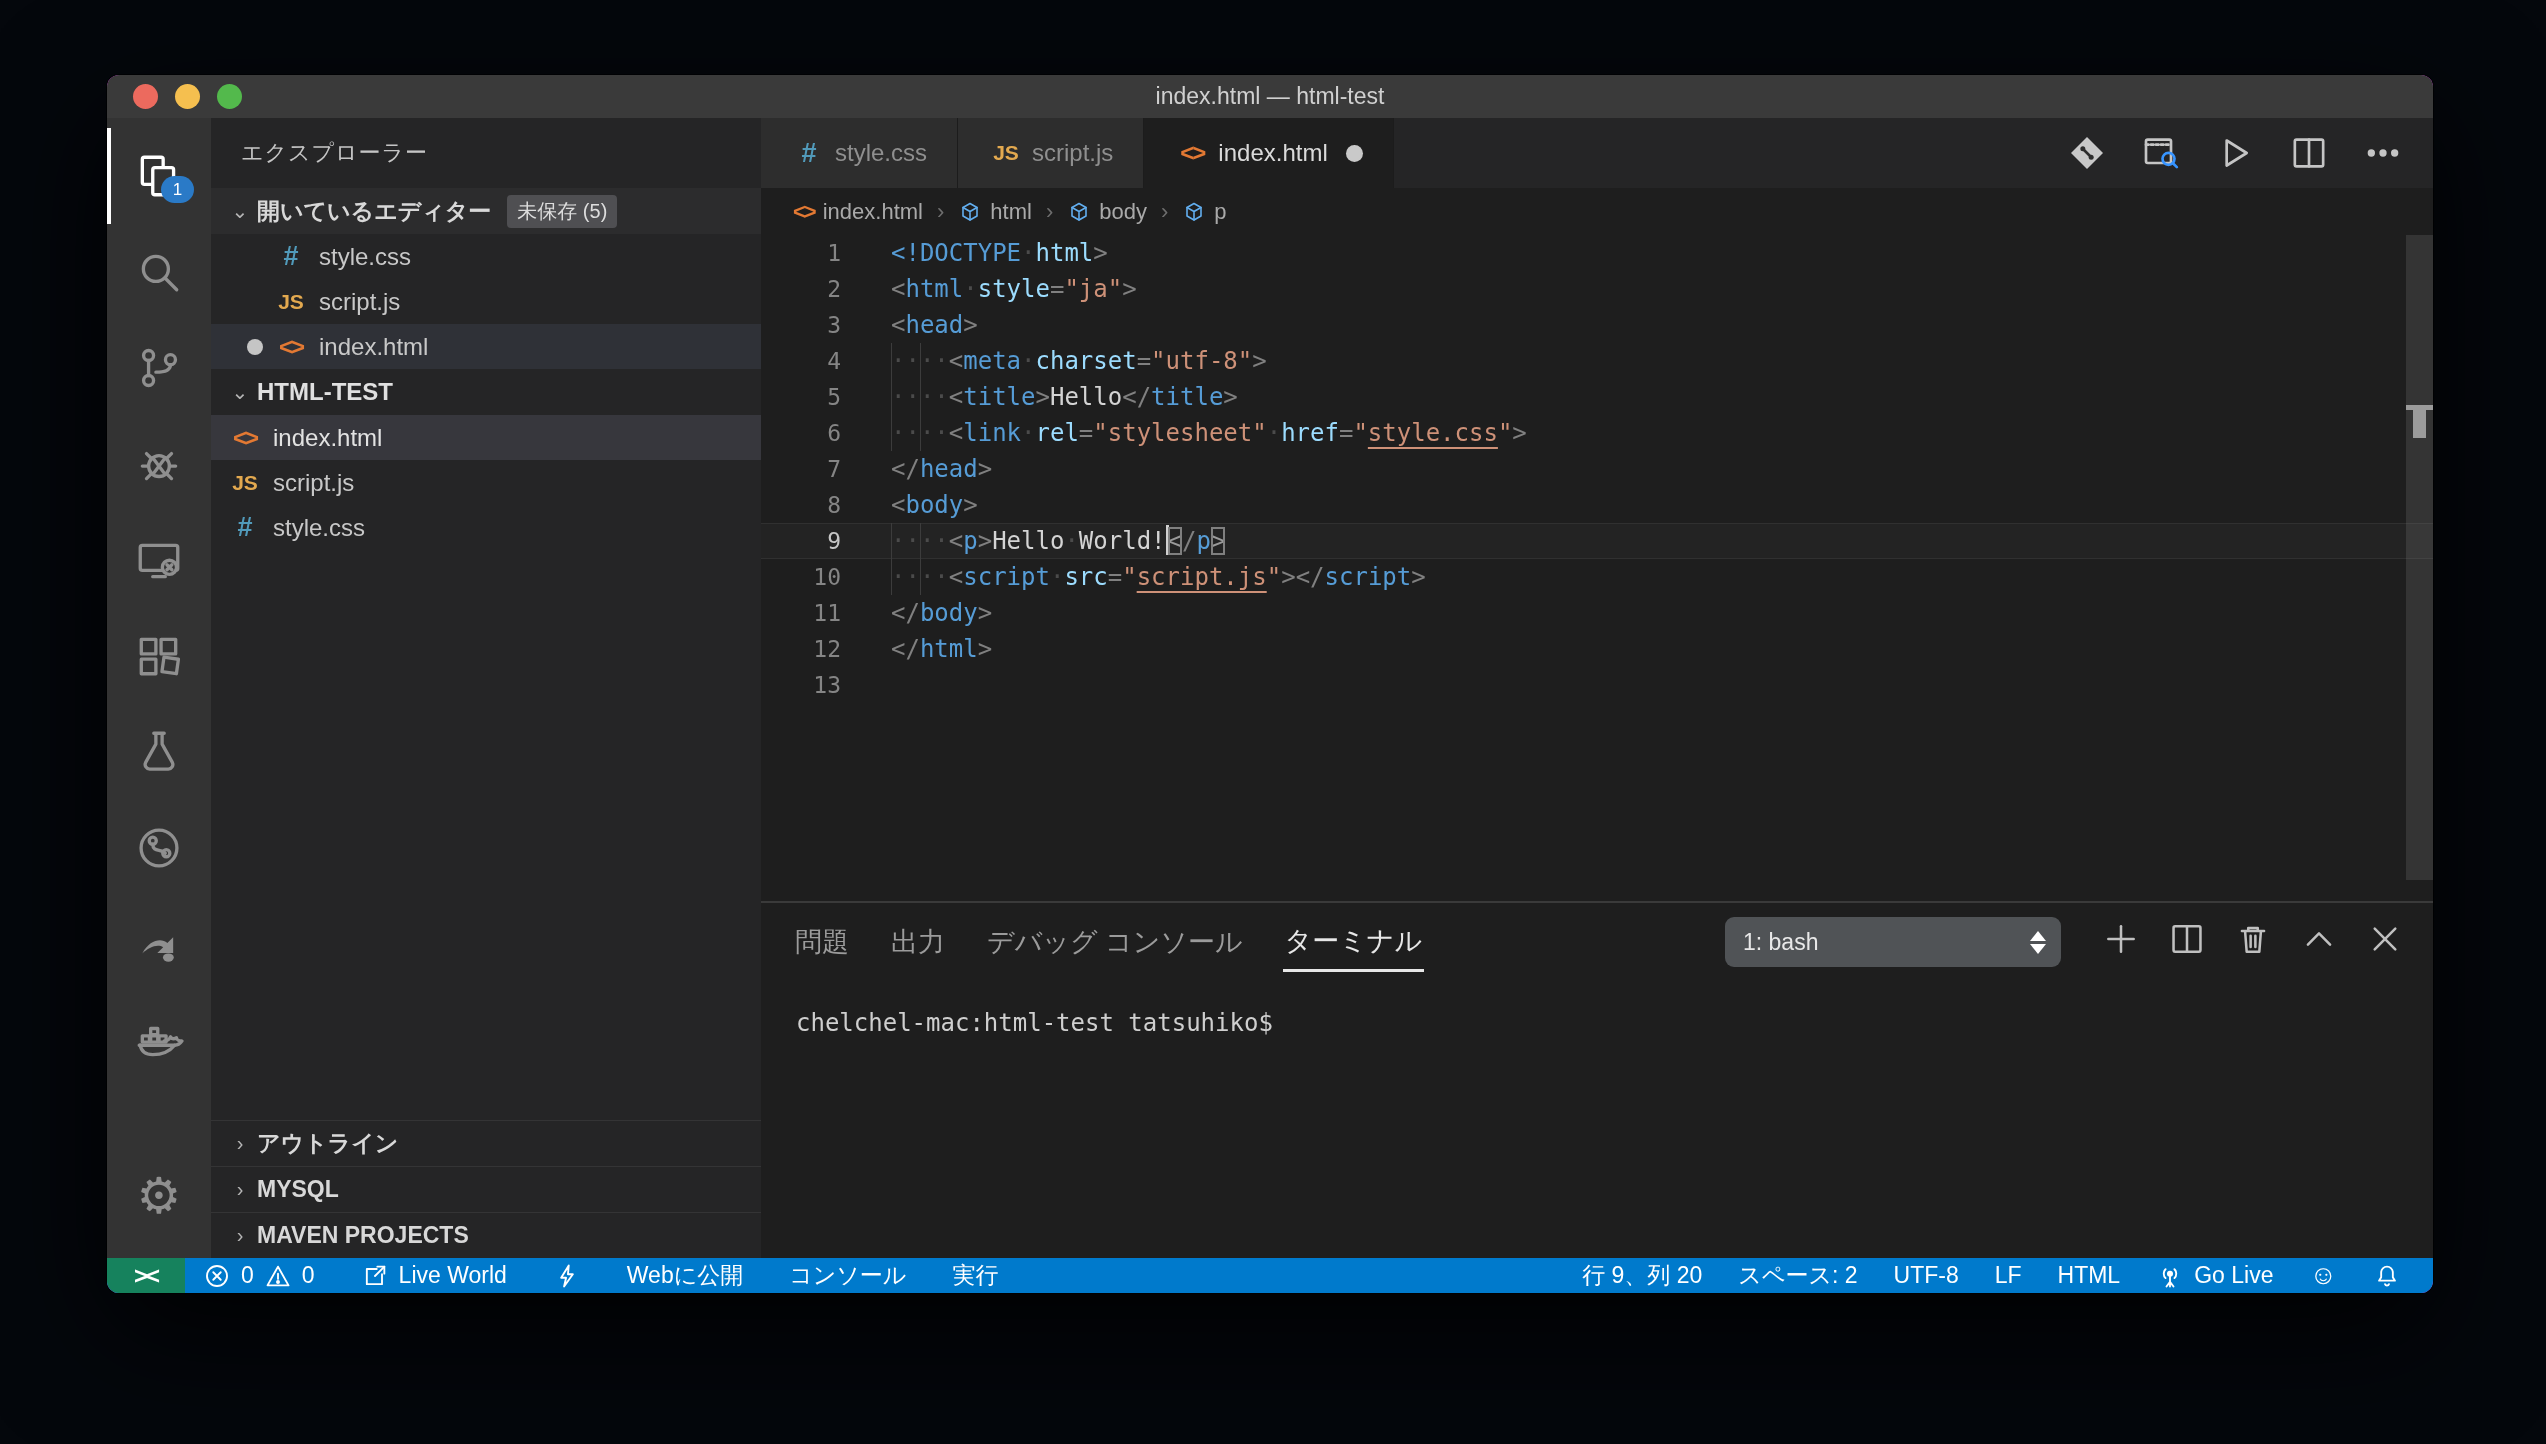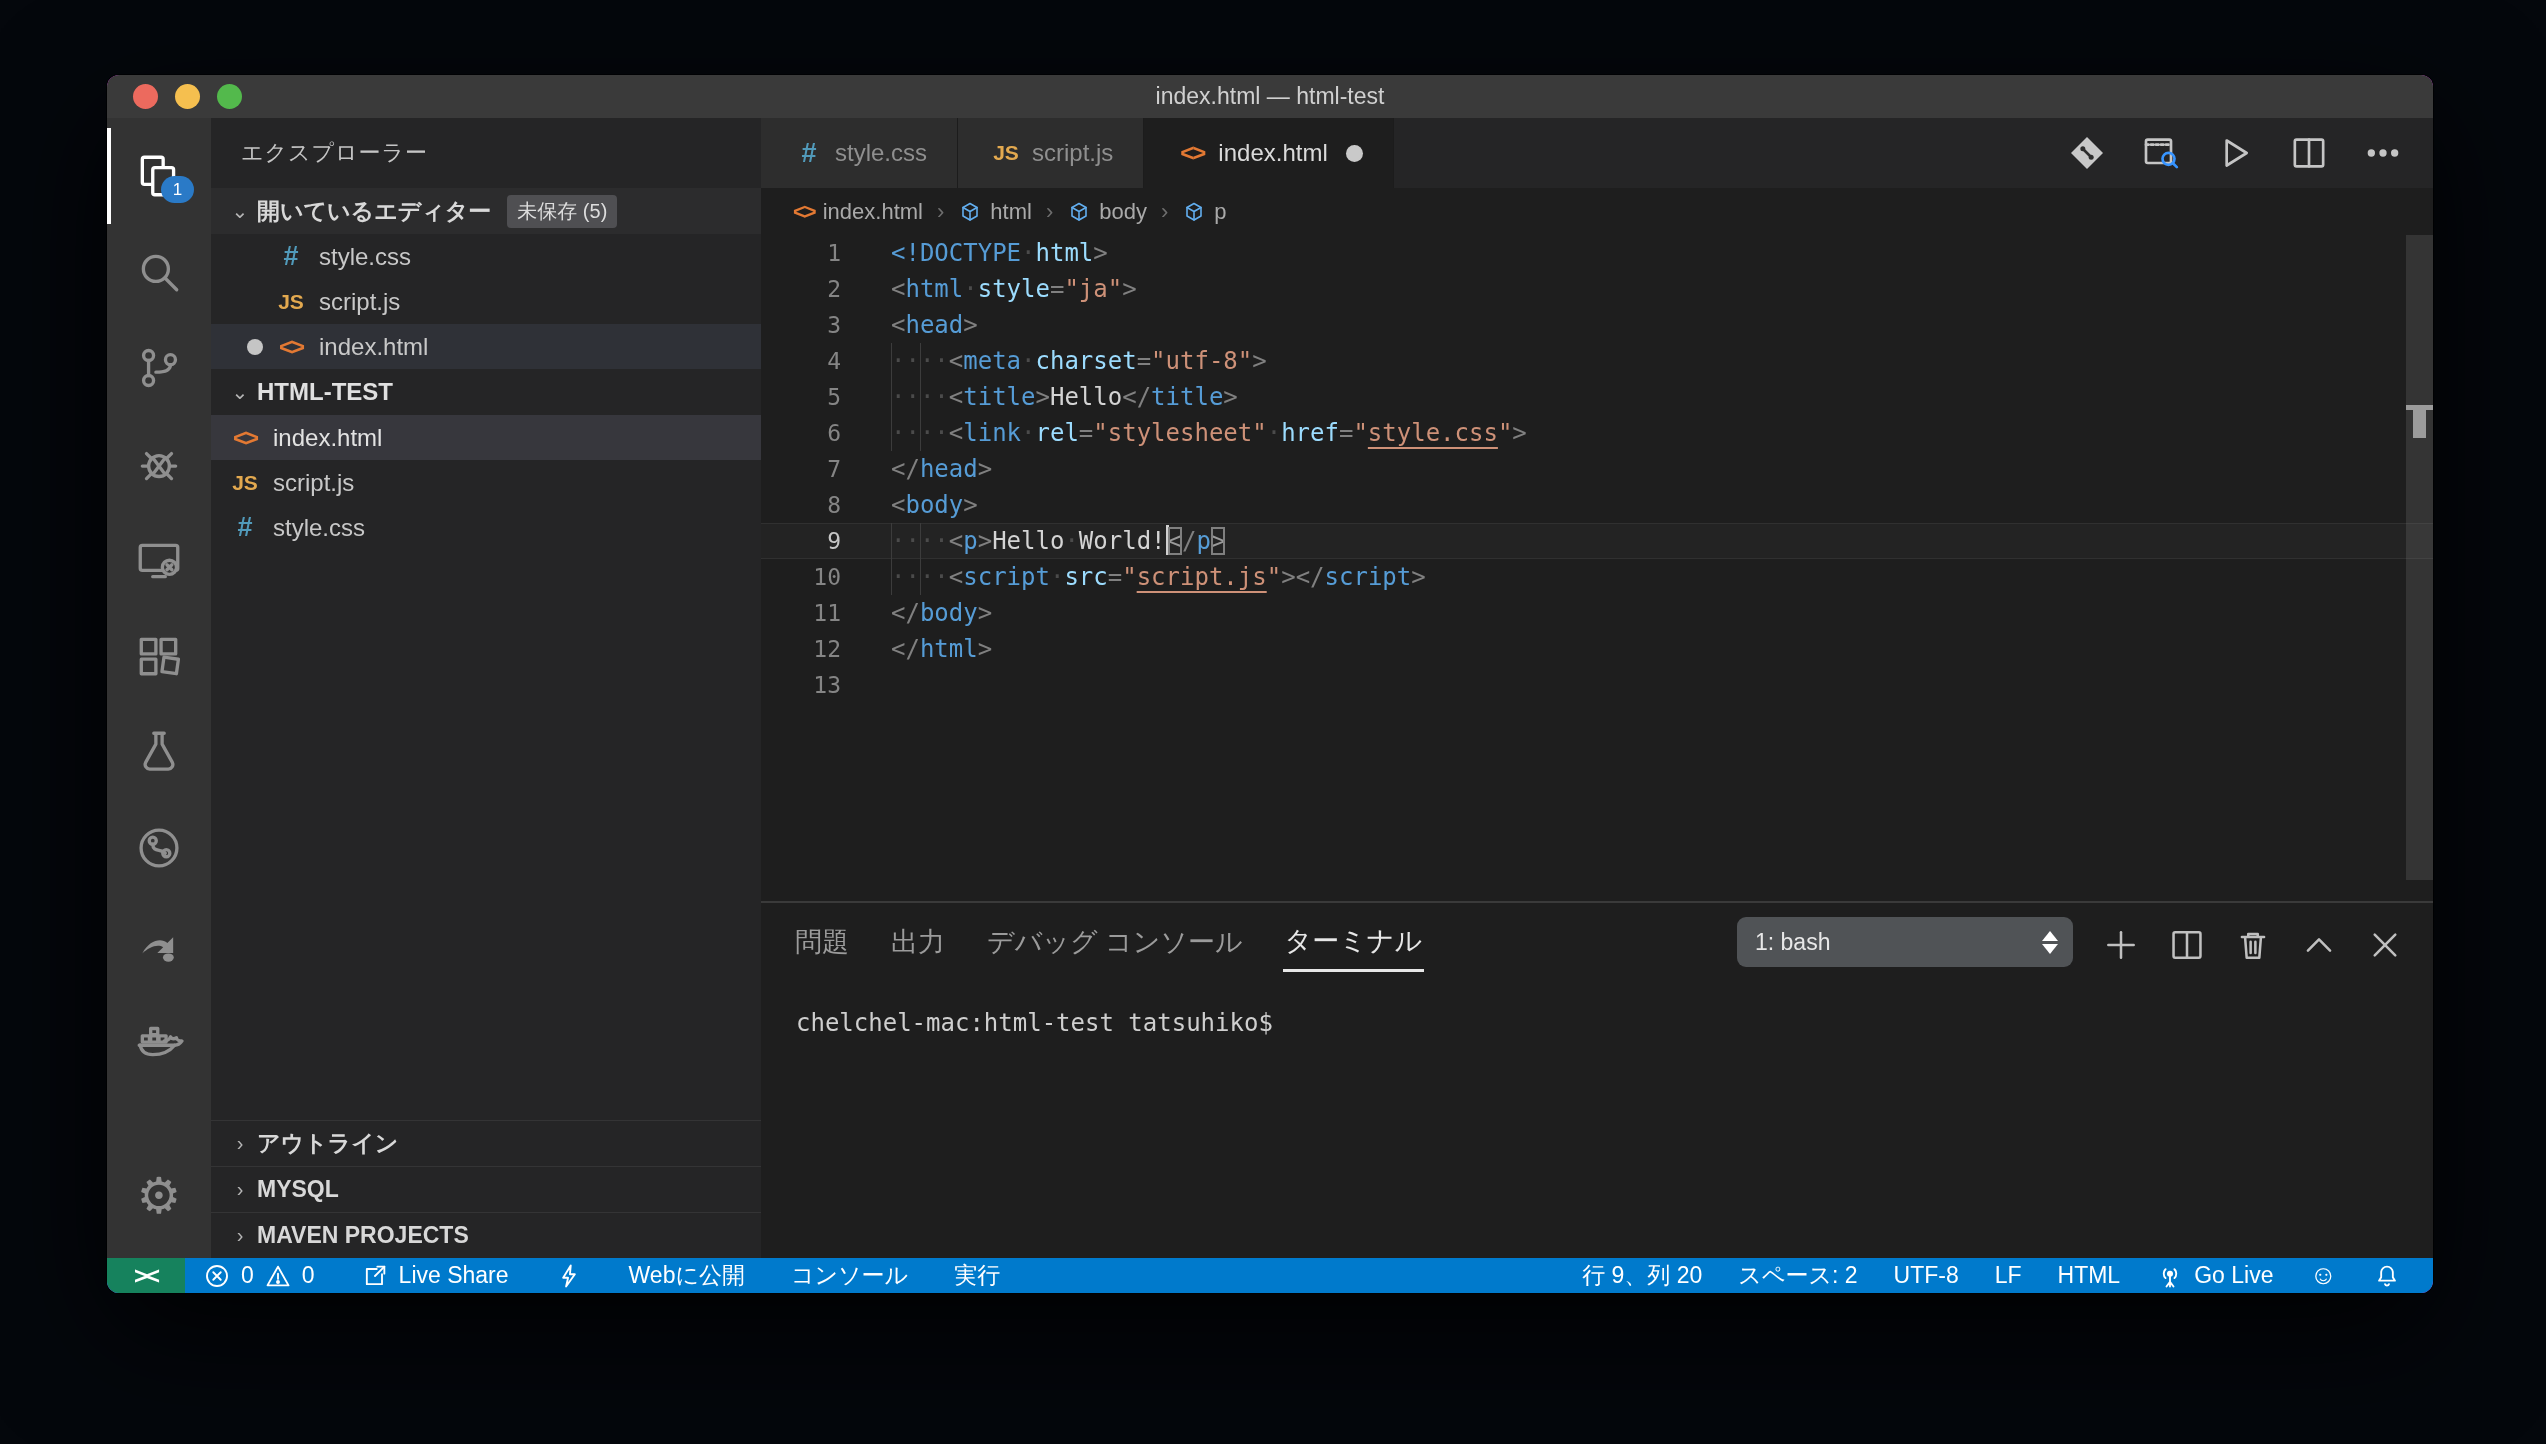--- a/index.html
+++ b/index.html
@@ -76,21 +76,21 @@
   .guide{position:absolute;width:1px;background:#3c3c3c;z-index:2;pointer-events:none;}
   .overview{position:absolute;right:0;top:0;bottom:0;width:27px;}
   .ov-thumb{position:absolute;left:0;top:0;width:27px;height:645px;background:rgba(121,121,121,.25);}
   .ov-mark-h{position:absolute;left:0;top:170px;width:27px;height:5px;background:#9b9b9b;}
   .ov-mark-v{position:absolute;left:7px;top:175px;width:13px;height:28px;background:#9b9b9b;}
   
   .panel{height:355px;flex:0 0 355px;background:#1e1e1e;border-top:2px solid #3a3a3a;display:flex;flex-direction:column;}
   .panel-head{height:78px;flex:0 0 78px;display:flex;align-items:center;padding:0 26px 0 32px;}
   .ptab{font-size:27px;color:#9b9b9b;margin-right:38px;cursor:pointer;padding:10px 2px;}
   .ptab.active{color:#e7e7e7;border-bottom:3px solid #e7e7e7;}
-  .panel-right{margin-left:auto;display:flex;align-items:flex-end;gap:26px;}
+  .panel-right{margin-left:auto;display:flex;align-items:flex-start;gap:38px;}
   .term-select{width:318px;height:50px;background:#505356;border-radius:9px;display:flex;align-items:center;
     color:#e8e8e8;font-size:23px;padding-left:18px;position:relative;cursor:pointer;}
   .sel-arrows{position:absolute;right:8px;top:7px;width:30px;height:36px;display:flex;flex-direction:column;
     align-items:center;justify-content:center;gap:3px;}
   .sel-arrows i{width:0;height:0;border-left:8px solid transparent;border-right:8px solid transparent;}
   .sel-arrows .up{border-bottom:10px solid #ffffff;} .sel-arrows .dn{border-top:10px solid #ffffff;}
   .picon{width:44px;height:44px;display:flex;align-items:center;justify-content:center;color:#c0c0c0;cursor:pointer;}
   .picon svg{width:38px;height:38px;}
   .terminal{flex:1;padding:28px 0 0 35px;font-family:"DejaVu Sans Mono","Liberation Mono",monospace;
     font-size:24px;color:#cfcfcf;}
@@ -503,21 +503,21 @@
             <span>0</span>
           </div>
           <div class="sb-item">
             <span class="icn" style="display: inline-flex;">
               <svg viewBox="0 0 24 24" fill="none" stroke="currentColor" stroke-width="1.6" stroke-linecap="round" stroke-linejoin="round">
                 <path d="M18 10.5V19H5V6h8.5"></path>
                 <path d="M14 4h6v6"></path>
                 <path d="M20 4l-8 8"></path>
               </svg>
             </span>
-            <span>Live Share</span>
+            <span>Live World</span>
           </div>
           <div class="sb-item">
             <span class="icn" style="display: inline-flex;">
               <svg viewBox="0 0 24 24" fill="none" stroke="currentColor" stroke-width="1.6" stroke-linecap="round" stroke-linejoin="round">
                 <path d="M13.5 3L7 13.5h4.2L9.5 21 17 10.5h-4.2z"></path>
               </svg>
             </span>
           </div>
           <div class="sb-item">
             <span>Webに公開</span>

